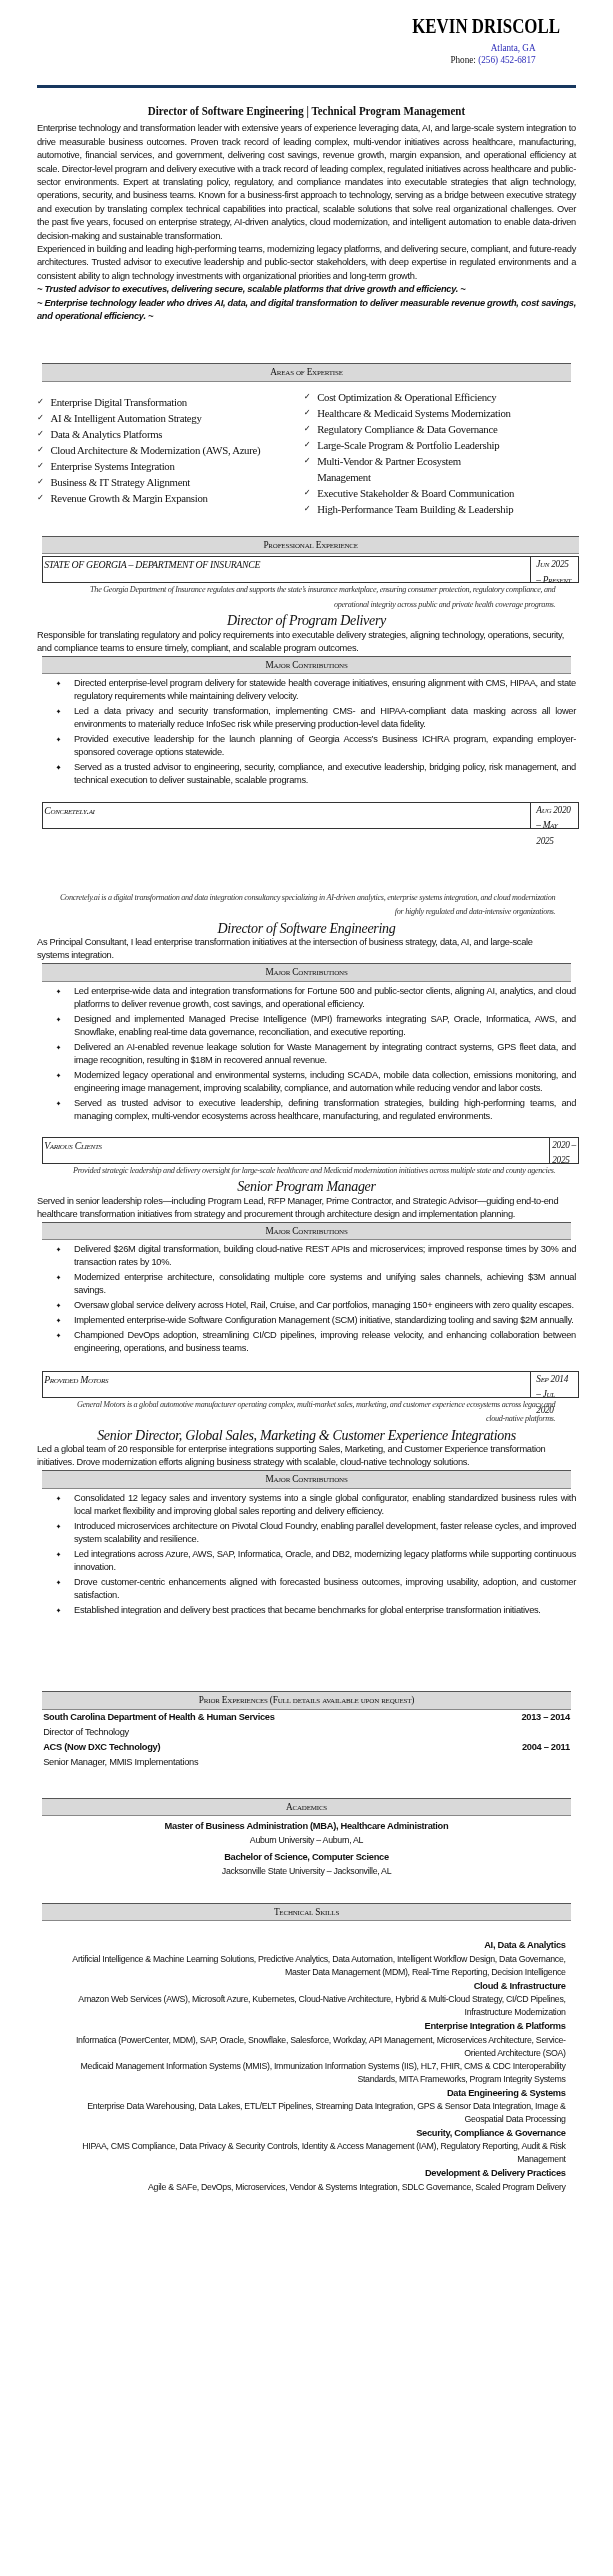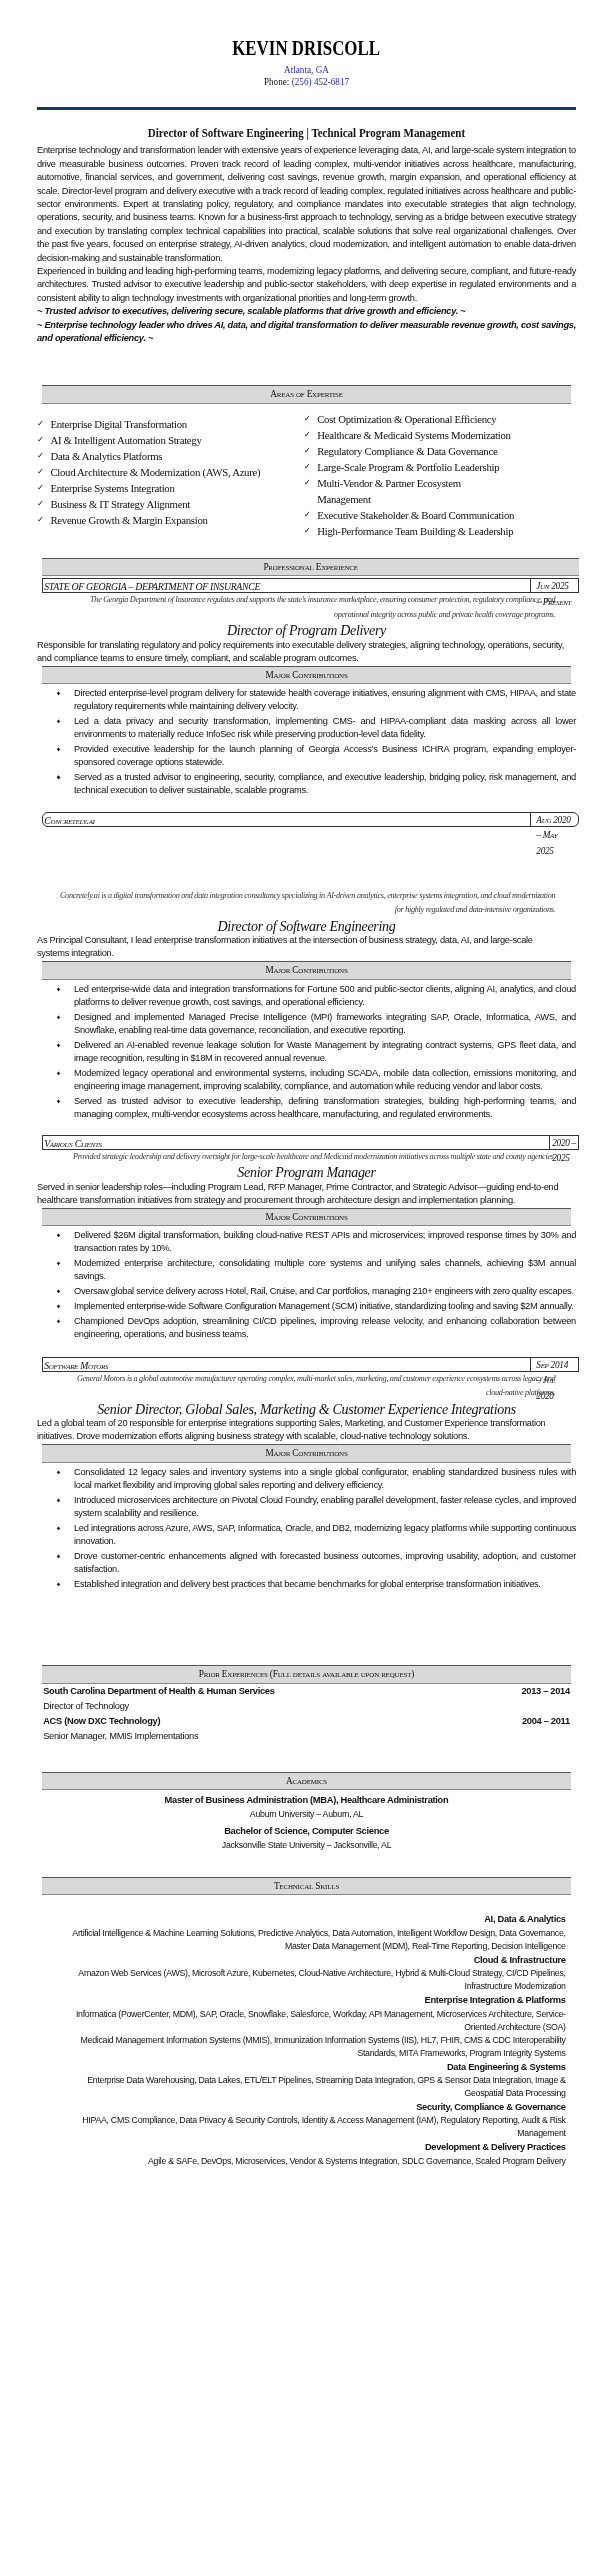--- a/index.html
+++ b/index.html
@@ -1,40 +1,40 @@
 <!DOCTYPE html>
 <html style="font-size:8.2px"><head>
 <meta charset="utf-8">
 <style>
   * { box-sizing: border-box; margin: 0; padding: 0; }
   html, body { background: #ffffff; }
   body { width: 613px; min-height: 2601px; position: relative; color: #111; }
   .page { position: relative; width: 613px; padding: 0 37px 0 37px; }
 
-  .header { text-align: center; padding-top: 37px; }
+  .header { text-align: right; padding-top: 15px; }
   .name { font-family: "Liberation Serif", serif; font-weight: bold; font-size: 20.6px; letter-spacing: 0px; transform: scaleX(0.82); display: inline-block; color: #000; }
   .loc { font-family: "Liberation Serif", serif; font-size: 10.8px; color: #2b2bb8; margin-top: 3.1px; transform: scaleX(0.85); }
   .phone { font-family: "Liberation Serif", serif; font-size: 10.8px; color: #111; transform: scaleX(0.85); }
   .phone .num { color: #2b2bb8; }
   .rule { height: 3.1px; background: #17375e; margin: 19.6px 0 0 0; }
 
   .headline { text-align: center; font-family: "Liberation Serif", serif; font-weight: bold; font-size: 13.4px; margin-top: 15.5px; transform: scaleX(0.82); }
   .summary p { font-family: "Liberation Sans", sans-serif; font-size: 9.3px; line-height: 13.4px; text-align: justify; letter-spacing: -0.3px; }
   .summary { margin-top: 3.1px; }
   .tag { font-family: "Liberation Serif", serif; font-style: italic; font-weight: bold; font-size: 9.8px; line-height: 14.4px; letter-spacing: -0.3px; }
 
   .section-bar { margin: 0 5.2px; background: #d9d9d9; border-top: 1px solid #555; border-bottom: 1px solid #888; text-align: center; height: 18.5px; line-height: 17.5px; font-family: "Liberation Serif", serif; font-variant: small-caps; font-size: 9.3px; letter-spacing: -0.2px; }
 
   .expertise { display: flex; margin-top: 7.2px; }
   .exp-col { flex: 1; }
   .exp-col.right { flex: 1.02; }
   .exp-item { font-family: "Liberation Serif", serif; font-size: 10.8px; line-height: 16px; letter-spacing: -0.3px; display: flex; }
   .exp-item .check { width: 13.4px; flex: none; font-size: 8.2px; }
 
-  .job-bar { margin: 0 0 0 5.2px; display: flex; border: 0.8px solid #333; height: 15px; }
+  .job-bar { margin: 0 0 0 5.2px; display: flex; border: 0.8px solid #333; height: 27px; }
   .job-bar .co { flex: 1; font-family: "Liberation Serif", serif; font-style: italic; font-variant: small-caps; font-size: 9.8px; line-height: 15.5px; padding-left: 1px; letter-spacing: -0.3px; }
   .job-bar .dt { border-left: 0.8px solid #333; font-family: "Liberation Serif", serif; font-style: italic; font-variant: small-caps; font-size: 9.3px; line-height: 15.5px; padding: 0 5.2px; letter-spacing: -0.3px; }
   .co-desc { text-align: right; font-family: "Liberation Serif", serif; font-style: italic; font-size: 8.2px; line-height: 14.4px; color: #333; padding: 0 20.6px; letter-spacing: -0.3px; }
   .role { text-align: center; font-family: "Liberation Serif", serif; font-style: italic; font-size: 14px; line-height: 15.5px; margin-top: 1px; letter-spacing: -0.3px; }
   .role-desc { font-family: "Liberation Sans", sans-serif; font-size: 9.3px; line-height: 13px; letter-spacing: -0.3px; }
   .bullets { list-style: none; padding-left: 18.5px; margin-top: 3.1px; }
   .bullets li { font-family: "Liberation Sans", sans-serif; font-size: 9.3px; line-height: 13px; text-align: justify; letter-spacing: -0.3px; position: relative; padding-left: 18.5px; margin-bottom: 2.1px; }
   .bullets li .dia { position: absolute; left: 0; top: 0; font-size: 7.2px; }
 
   .prior-row { display: flex; justify-content: space-between; font-family: "Liberation Sans", sans-serif; padding: 0 6.2px 0 6.2px; }
@@ -153,21 +153,21 @@
       <li><span class="dia">✦</span><span>Directed enterprise-level program delivery for statewide health coverage initiatives, ensuring alignment with CMS, HIPAA, and state regulatory requirements while maintaining delivery velocity.</span></li>
       <li><span class="dia">✦</span><span>Led a data privacy and security transformation, implementing CMS- and HIPAA-compliant data masking across all lower environments to materially reduce InfoSec risk while preserving production-level data fidelity.</span></li>
       <li><span class="dia">✦</span><span>Provided executive leadership for the launch planning of Georgia Access’s Business ICHRA program, expanding employer-sponsored coverage options statewide.</span></li>
       <li><span class="dia">✦</span></li>
       <li><span class="dia">✦</span><span>Served as a trusted advisor to engineering, security, compliance, and executive leadership, bridging policy, risk management, and technical execution to deliver sustainable, scalable programs.</span></li>
     </ul>
   </div>
 
   <div style="height:12.4px"></div>
   <div>
-    <div class="job-bar" style="margin-right:-3.1px;border-radius:6px;">
+    <div class="job-bar" style="margin-right:-3.1px;">
       <div class="co">Concretely.ai</div>
       <div class="dt" style="width:48px;">Aug 2020 – May 2025</div>
     </div>
     <div style="height:62px"></div>
     <div class="co-desc">Concretely.ai is a digital transformation and data integration consultancy specializing in AI-driven analytics, enterprise systems integration, and cloud modernization for highly regulated and data-intensive organizations.</div>
     <div class="role">Director of Software Engineering</div>
     <div class="role-desc" style="padding-right:10.3px;">As Principal Consultant, I lead enterprise transformation initiatives at the intersection of business strategy, data, AI, and large-scale systems integration.</div>
     <div class="section-bar" style="margin-top:1px;">Major Contributions</div>
     <ul class="bullets">
       <li><span class="dia">✦</span><span>Led enterprise-wide data and integration transformations for Fortune 500 and public-sector clients, aligning AI, analytics, and cloud platforms to deliver revenue growth, cost savings, and operational efficiency.</span></li>
@@ -184,30 +184,30 @@
       <div class="co">Various Clients</div>
       <div class="dt" style="width:29px; padding:0 2.1px;">2020 – 2025</div>
     </div>
     <div class="co-desc">Provided strategic leadership and delivery oversight for large-scale healthcare and Medicaid modernization initiatives across multiple state and county agencies.</div>
     <div class="role">Senior Program Manager</div>
     <div class="role-desc" style="padding-right:10.3px;">Served in senior leadership roles—including Program Lead, RFP Manager, Prime Contractor, and Strategic Advisor—guiding end-to-end healthcare transformation initiatives from strategy and procurement through architecture design and implementation planning.</div>
     <div class="section-bar" style="margin-top:1px;">Major Contributions</div>
     <ul class="bullets">
       <li><span class="dia">✦</span><span>Delivered $26M digital transformation, building cloud-native REST APIs and microservices; improved response times by 30% and transaction rates by 10%.</span></li>
       <li><span class="dia">✦</span><span>Modernized enterprise architecture, consolidating multiple core systems and unifying sales channels, achieving $3M annual savings.</span></li>
-      <li><span class="dia">✦</span><span>Oversaw global service delivery across Hotel, Rail, Cruise, and Car portfolios, managing 210+ engineers with zero quality escapes.</span></li>
+      <li><span class="dia">✦</span><span>Oversaw global service delivery across Hotel, Rail, Cruise, and Car portfolios, managing 150+ engineers with zero quality escapes.</span></li>
       <li><span class="dia">✦</span><span>Implemented enterprise-wide Software Configuration Management (SCM) initiative, standardizing tooling and saving $2M annually.</span></li>
       <li><span class="dia">✦</span><span>Championed DevOps adoption, streamlining CI/CD pipelines, improving release velocity, and enhancing collaboration between engineering, operations, and business teams.</span></li>
     </ul>
   </div>
 
   <div style="height:13.4px"></div>
   <div>
     <div class="job-bar" style="margin-right:-3.1px;">
-      <div class="co">Software Motors</div>
+      <div class="co">Provided Motors</div>
       <div class="dt" style="width:48px;">Sep 2014 – Jul 2020</div>
     </div>
     <div class="co-desc">General Motors is a global automotive manufacturer operating complex, multi-market sales, marketing, and customer experience ecosystems across legacy and cloud-native platforms.</div>
     <div class="role">Senior Director, Global Sales, Marketing &amp; Customer Experience Integrations</div>
     <div class="role-desc" style="padding-right:10.3px;">Led a global team of 20 responsible for enterprise integrations supporting Sales, Marketing, and Customer Experience transformation initiatives. Drove modernization efforts aligning business strategy with scalable, cloud-native technology solutions.</div>
     <div class="section-bar" style="margin-top:1px;">Major Contributions</div>
     <ul class="bullets">
       <li><span class="dia">✦</span><span>Consolidated 12 legacy sales and inventory systems into a single global configurator, enabling standardized business rules with local market flexibility and improving global sales reporting and delivery efficiency.</span></li>
       <li><span class="dia">✦</span><span>Introduced microservices architecture on Pivotal Cloud Foundry, enabling parallel development, faster release cycles, and improved system scalability and resilience.</span></li>
       <li><span class="dia">✦</span><span>Led integrations across Azure, AWS, SAP, Informatica, Oracle, and DB2, modernizing legacy platforms while supporting continuous innovation.</span></li>

